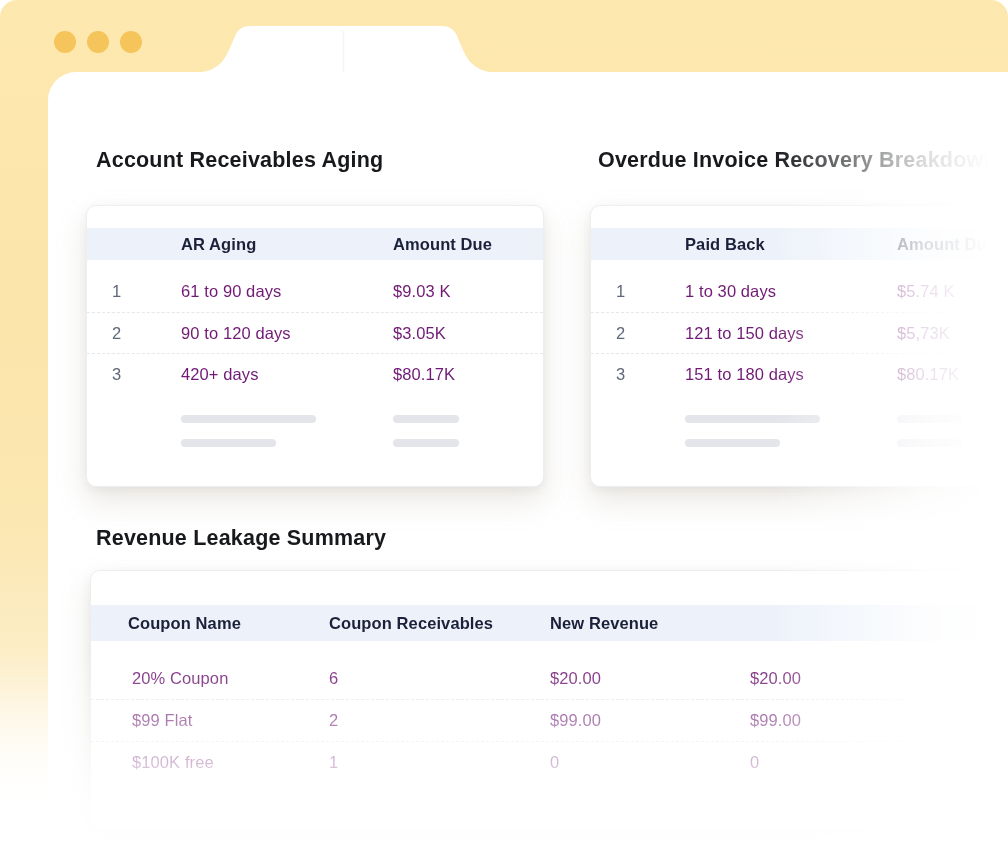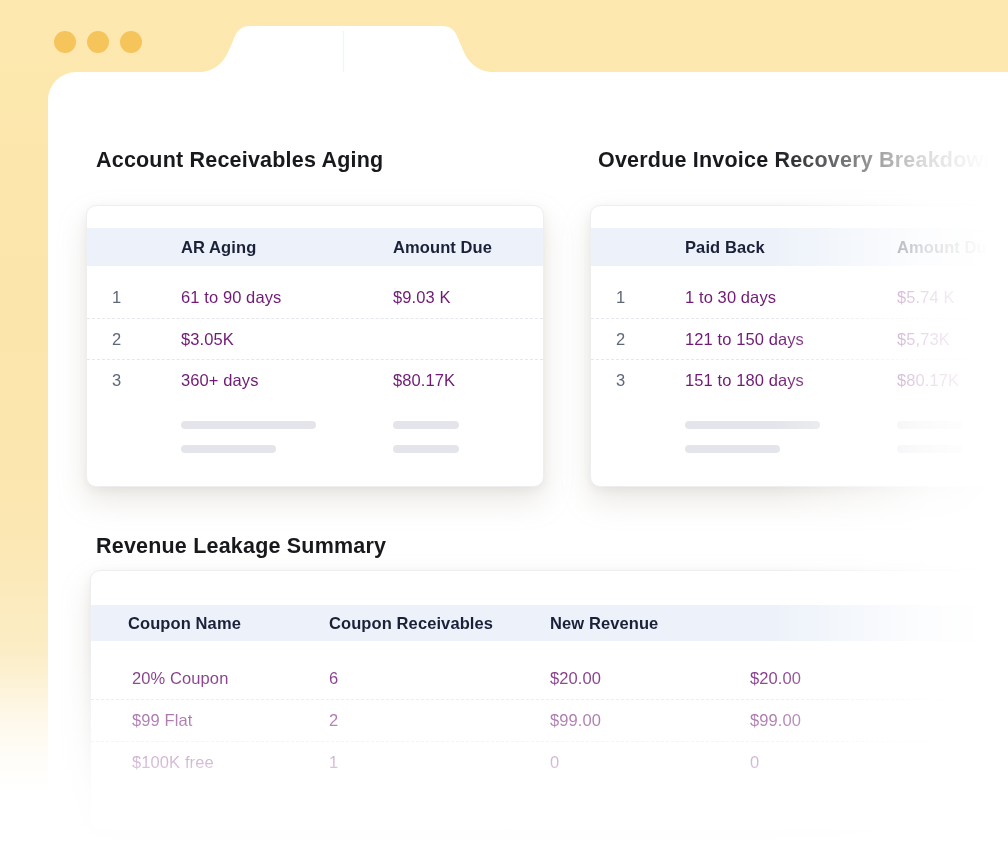--- a/index.html
+++ b/index.html
@@ -1,48 +1,49 @@
 <!DOCTYPE html>
 <html><head>
 <meta charset="utf-8">
 <style>
   * { margin:0; padding:0; box-sizing:border-box; }
   body { font-family:"Liberation Sans", "DejaVu Sans", sans-serif; }
   .page {
     position:relative; width:1008px; height:856px; overflow:hidden;
     background:linear-gradient(180deg,#FDE8AF 0%,#FCE5AA 35%,#FBE7B2 62%,#FCEFCC 80%,#FFFFFF 95%);
+    border-radius:17px;
   }
   
   .window-controls { position:absolute; top:31px; left:54px; display:flex; gap:11px; z-index:2; }
   .window-dot { width:22px; height:22px; border-radius:50%; background:#F5C55C; }
   .tab { position:absolute; left:202px; top:26px; width:288px; height:46px; z-index:2; }
   .content-panel {
     position:absolute; left:48px; top:72px; width:960px; height:784px;
     background:#FFFFFF; border-top-left-radius:28px; z-index:1;
   }
   
   .section-title {
     position:absolute; z-index:3; font-size:21.5px; font-weight:600;
     color:#17191C; letter-spacing:0.2px; white-space:nowrap;
   }
   #title-1 { left:96px; top:148px; }
   #title-2 { left:598px; top:148px; }
-  #title-3 { left:96px; top:526px;margin-top:8px; }
+  #title-3 { left:96px; top:526px; }
   
   .card {
     position:absolute; z-index:3; background:#FFFFFF; border-radius:10px;
     border:1px solid #EEEEF1;
     box-shadow:0 14px 30px rgba(160,150,130,0.22), 0 3px 8px rgba(160,150,130,0.12);
   }
   #card-1 { left:86px;  top:205px; width:458px; height:282px; }
   #card-2 { left:590px; top:205px; width:470px; height:282px; }
   #card-3 { left:90px;  top:570px; width:990px; height:260px; }
   .thead { background:#EDF2FA; display:grid; align-items:center; }
   .thead .th { font-size:16.5px; font-weight:700; color:#1B2139; letter-spacing:0.1px; }
-  .mini .thead { margin-top:22px; height:38px; grid-template-columns:94px 212px 1fr; }
+  .mini .thead { margin-top:22px; height:32px; grid-template-columns:94px 212px 1fr; }
   .mini .row  { display:grid; grid-template-columns:94px 212px 1fr; align-items:center; height:41px; }
   .mini .rows { padding-top:11px; }
   .mini .idx  { padding-left:25px; }
   .row + .row { border-top:1px dashed #E4E7EC; }
   .cell { font-size:16.5px; font-weight:400; color:#701a75; letter-spacing:0.1px; }
   .idx  { font-size:16.5px; font-weight:500; color:#5F6878; }
   
   .skel-rows { margin-top:21px; }
   .skel-row { display:grid; align-items:center; height:8px; margin-bottom:16px; }
   .mini .skel-row { grid-template-columns:94px 212px 1fr; }
@@ -93,25 +94,26 @@
       <div class="th">Amount Due</div>
     </div>
     <div class="rows">
       <div class="row">
         <div class="idx">1</div>
         <div class="cell">61 to 90 days</div>
         <div class="cell">$9.03 K</div>
       </div>
       <div class="row">
         <div class="idx">2</div>
+        <div class="cell">90 to 120 days</div>
         <div class="cell">$3.05K</div>
       </div>
       <div class="row">
         <div class="idx">3</div>
-        <div class="cell">360+ days</div>
+        <div class="cell">420+ days</div>
         <div class="cell">$80.17K</div>
       </div>
     </div>
     <div class="skel-rows">
       <div class="skel-row">
           <span></span>
           <span class="bar w-135"></span>
           <span class="bar w-66"></span>
         </div>
       <div class="skel-row">

